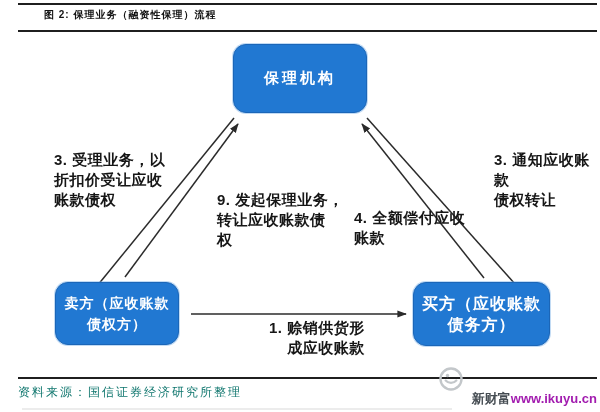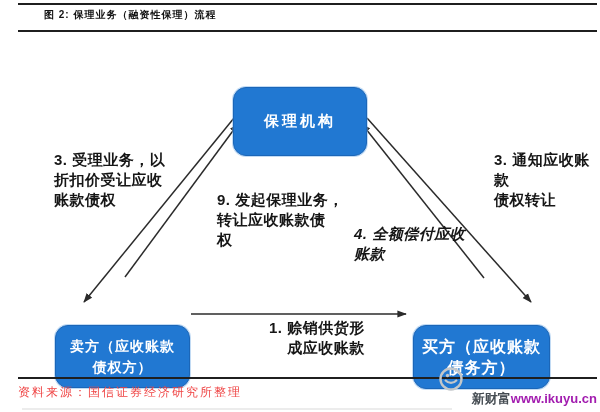--- a/index.html
+++ b/index.html
@@ -50,48 +50,47 @@
     border: 1px solid #1b66b8;
     border-radius: 13px;
     color: #ffffff;
     font-weight: bold;
     display: flex;
     align-items: center;
     justify-content: center;
     text-align: center;
     white-space: pre-line;
     box-shadow: 0 0 0 1px rgba(120,175,230,.45);
-    margin-top: 43px;
   }
   .node-factor { left: 233px; top: 4px;   width: 134px; height: 69px; font-size: 15px; letter-spacing: 3px; }
-  .node-seller { left: 55px;  top: 242px; width: 135px; height: 63px; font-size: 14px; line-height: 21px; letter-spacing: 1px; }
+  .node-seller { left: 55px;  top: 242px; width: 124px; height: 63px; font-size: 14px; line-height: 21px; letter-spacing: 1px; }
   .node-buyer  { left: 413px; top: 242px; width: 137px; height: 64px; font-size: 16px; line-height: 21px; letter-spacing: 1px; }
   .step {
     position: absolute;
     font-size: 15px;
     font-weight: bold;
     line-height: 20px;
     color: #161616;
     white-space: pre-line;
     letter-spacing: 0.5px;
     margin-left: 32px;
   }
   .step-3l { left: 22px;  top: 110px; }
   .step-2  { left: 185px; top: 150px; }
-  .step-4  { left: 322px; top: 184px; font-style: italic; }
+  .step-4  { left: 322px; top: 168px; }
   .step-3r { left: 462px; top: 110px; }
   .step-1  { left: 237px; top: 278px; text-align: right; }
   
   .source-note {
     position: absolute;
     left: 18px;
     top: 384px;
     font-family: Liberation Mono, monospace;
     font-size: 12px;
-    color: #ef4444;
+    color: #0f766e;
     letter-spacing: 2px;
     white-space: nowrap;
   }
   .watermark {
     position: absolute;
     left: 438px;
     top: 366px;
     display: flex;
     align-items: center;
     gap: 4px;

